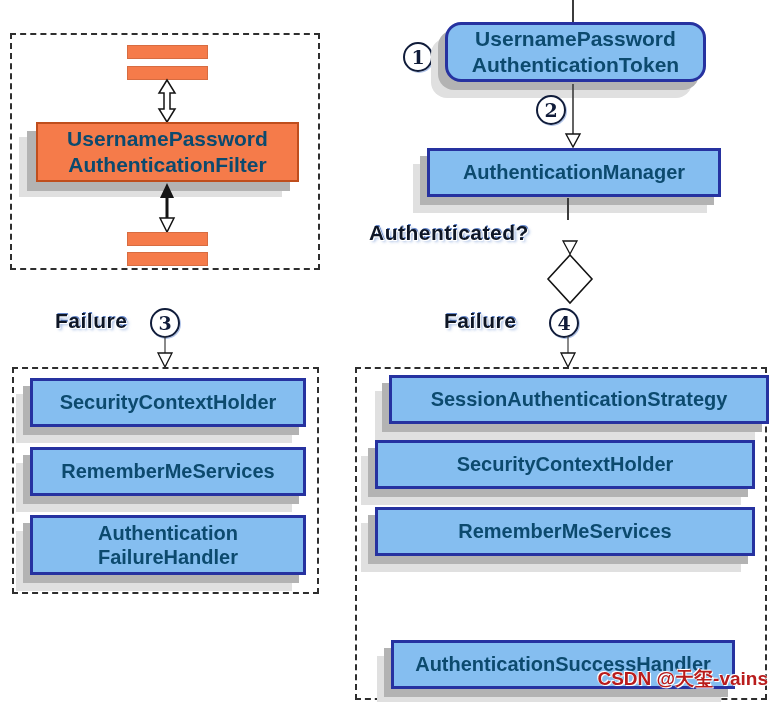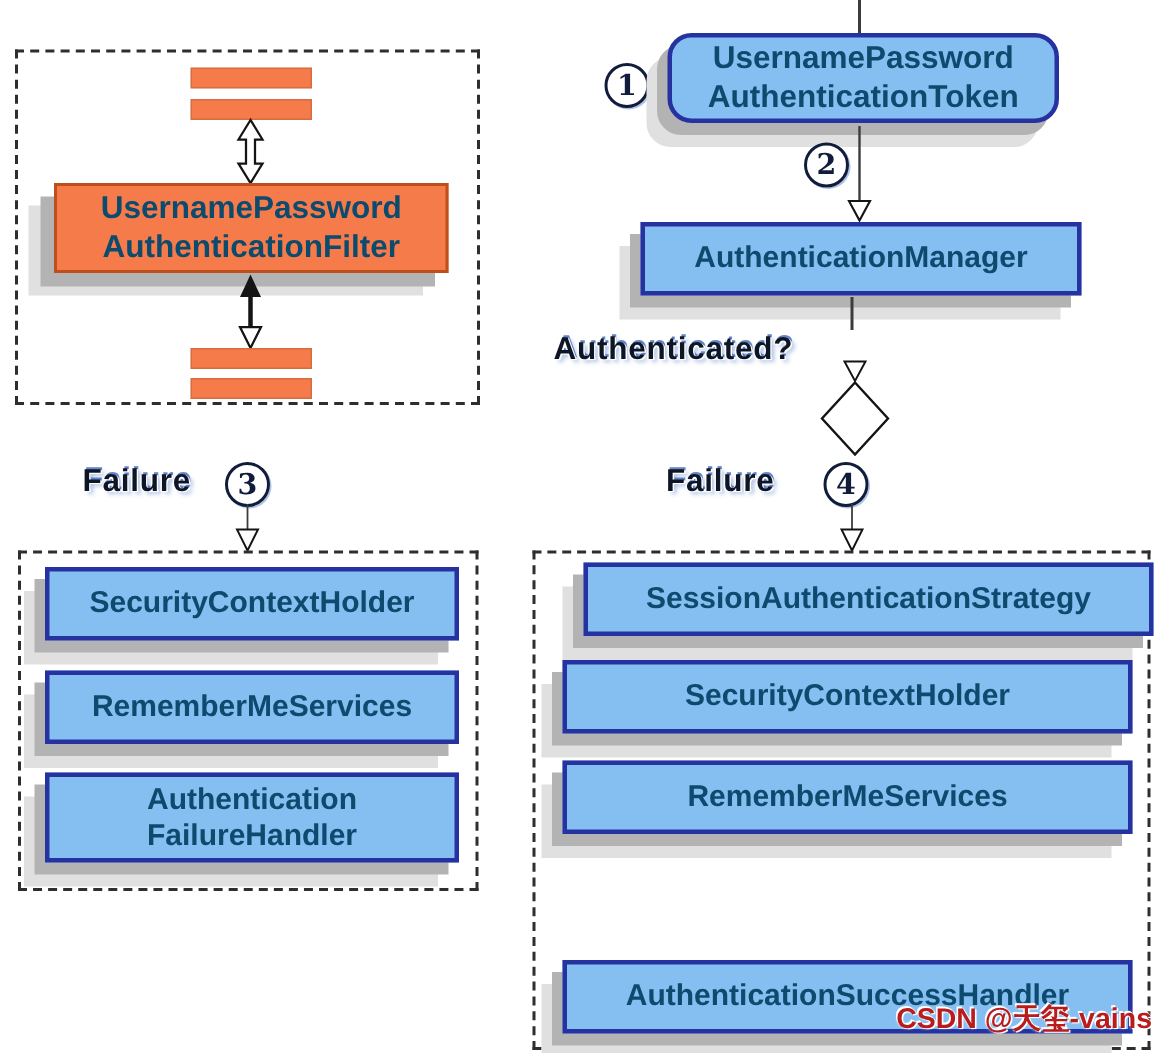--- a/index.html
+++ b/index.html
@@ -121,17 +121,17 @@
   <div class="node node-blue" style="left:30px;top:378px;width:276px;height:49px;">SecurityContextHolder</div>
   <div class="node node-blue" style="left:30px;top:447px;width:276px;height:49px;">RememberMeServices</div>
   <div class="node node-blue" style="left:30px;top:515px;width:276px;height:60px;">Authentication
 FailureHandler</div>
 
   <div class="dashed-panel" style="left:355px;top:367px;width:412px;height:333px;"></div>
 
   <div class="node node-blue" style="left:389px;top:375px;width:380px;height:49px;">SessionAuthenticationStrategy</div>
   <div class="node node-blue" style="left:375px;top:440px;width:380px;height:49px;">SecurityContextHolder</div>
   <div class="node node-blue" style="left:375px;top:507px;width:380px;height:49px;">RememberMeServices</div>
-  <div class="node node-blue" style="left:375px;top:640px;width:380px;height:49px;">AuthenticationSuccessHandler</div>
+  <div class="node node-blue" style="left:391px;top:640px;width:344px;height:49px;">AuthenticationSuccessHandler</div>
 
   <div class="watermark">CSDN @天玺-vains</div>
 
 </div>
 
 </body></html>

